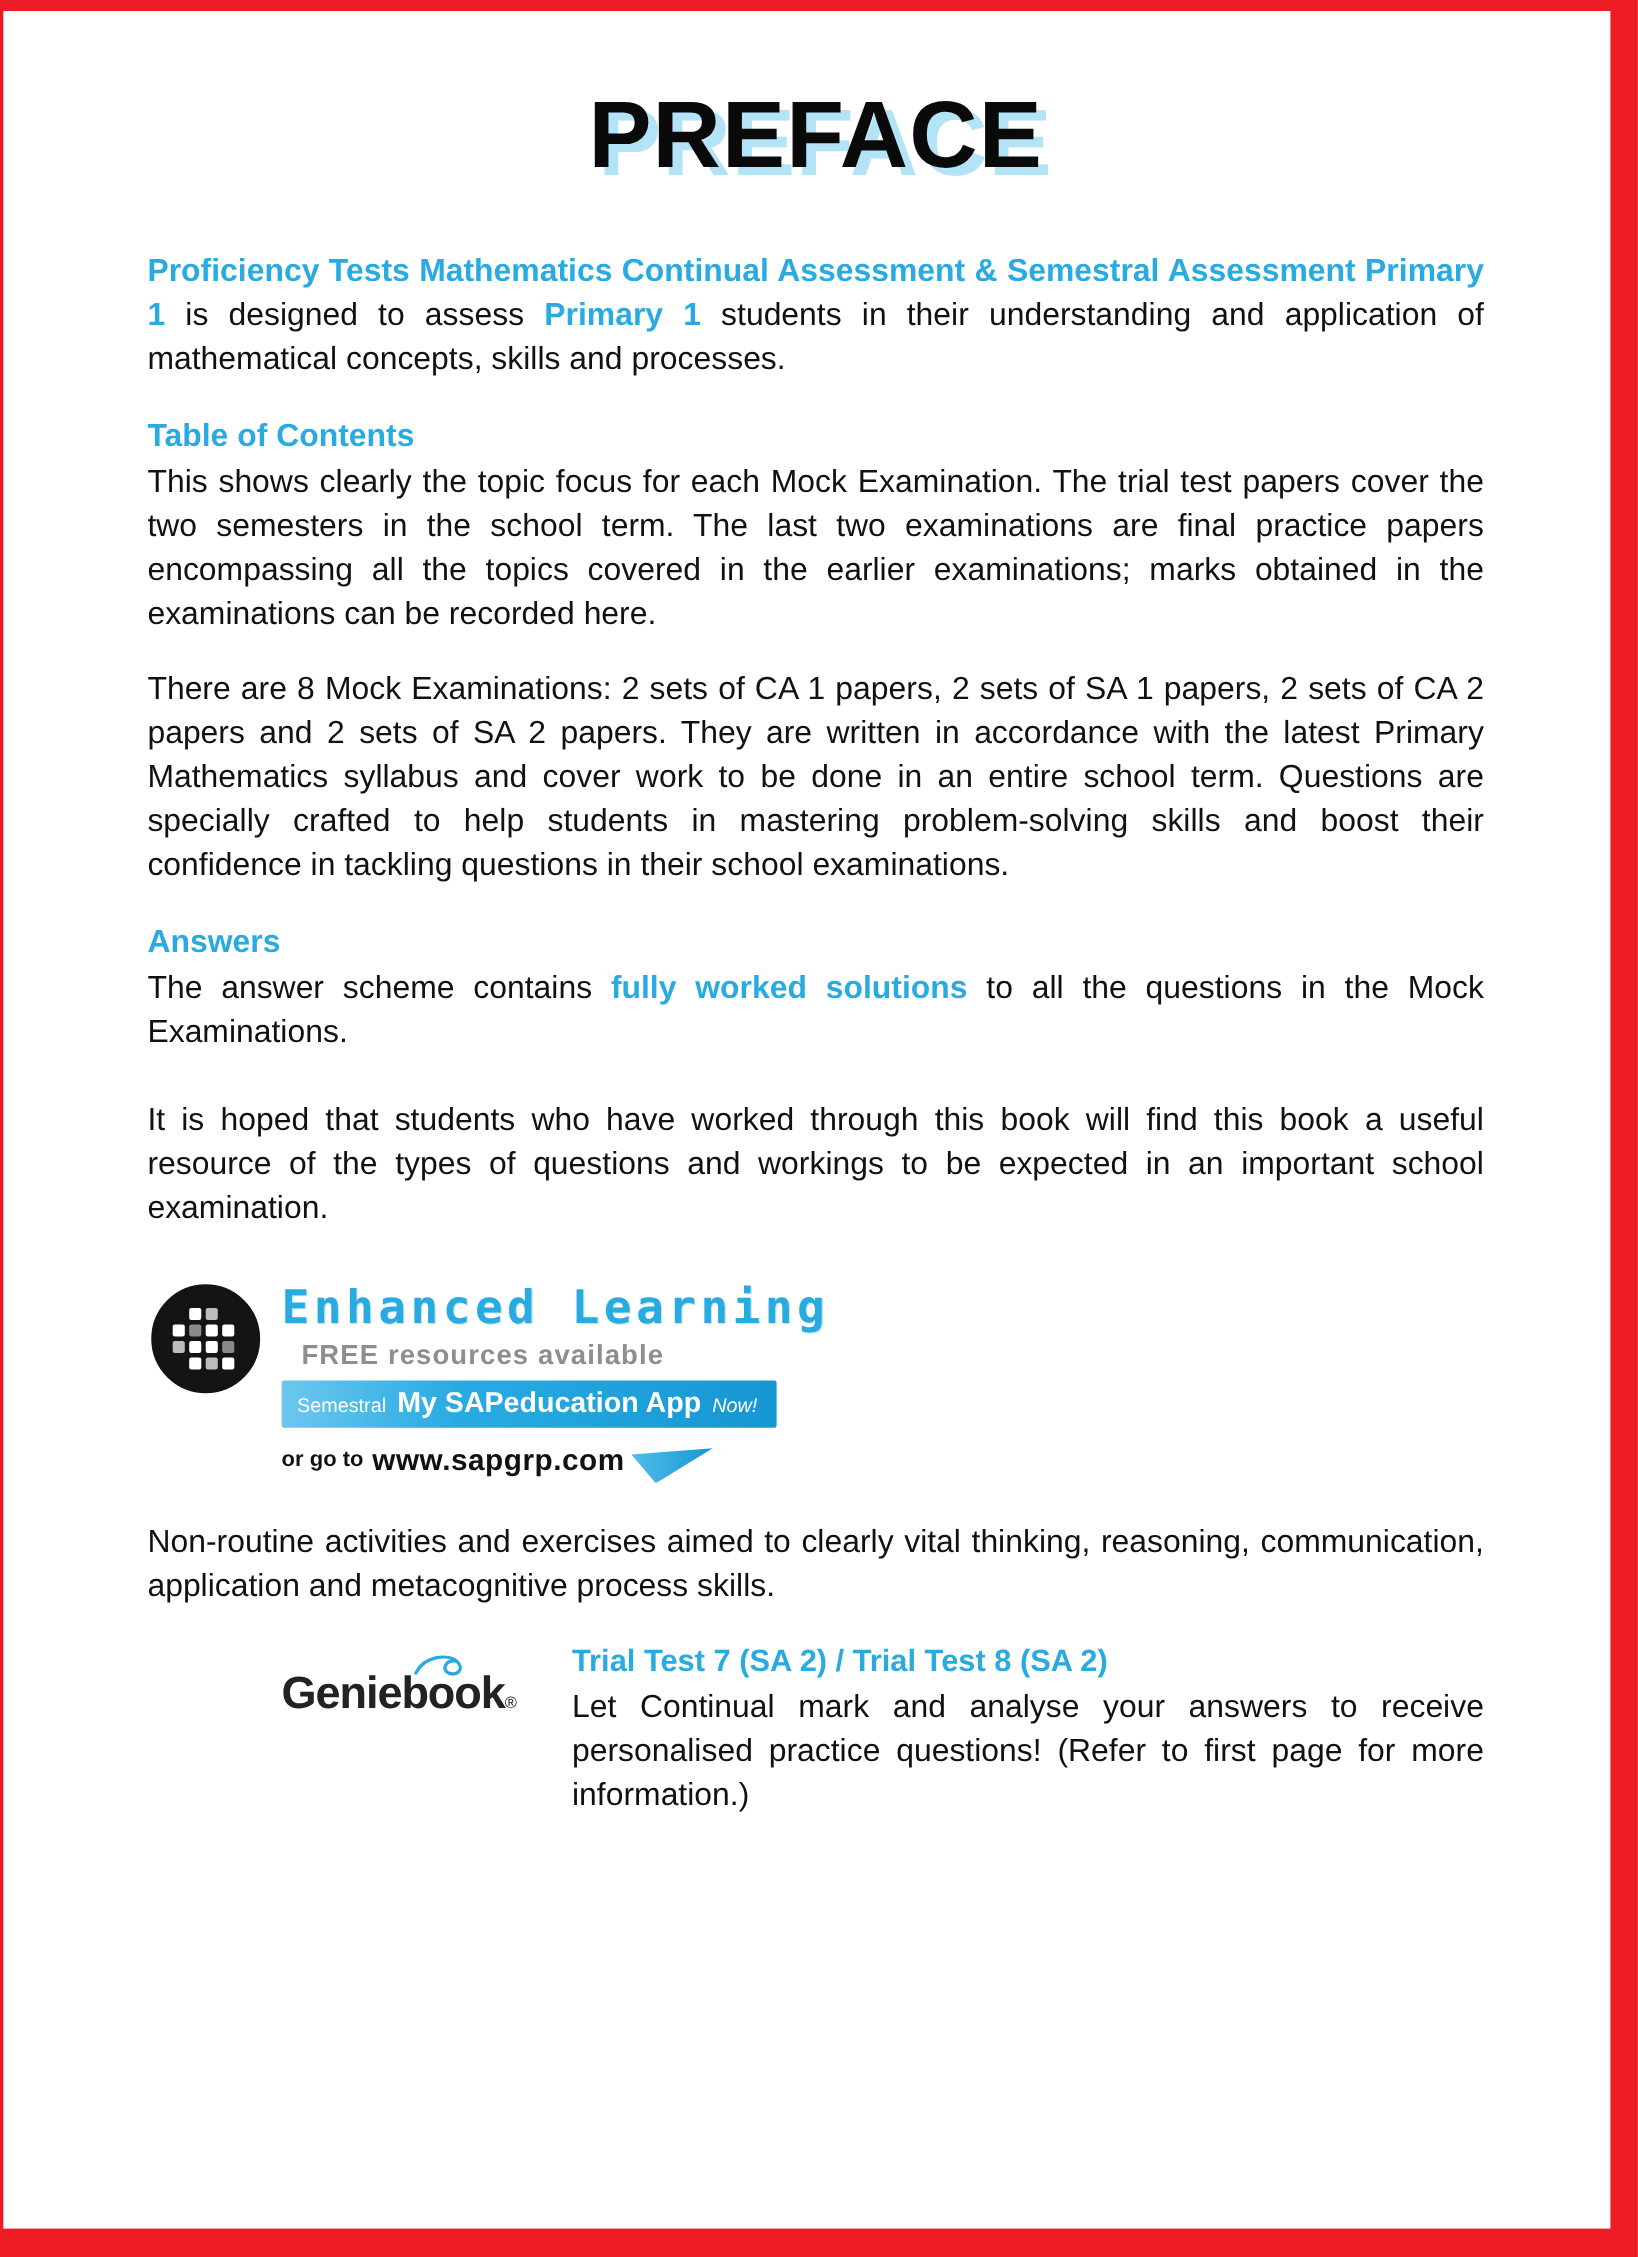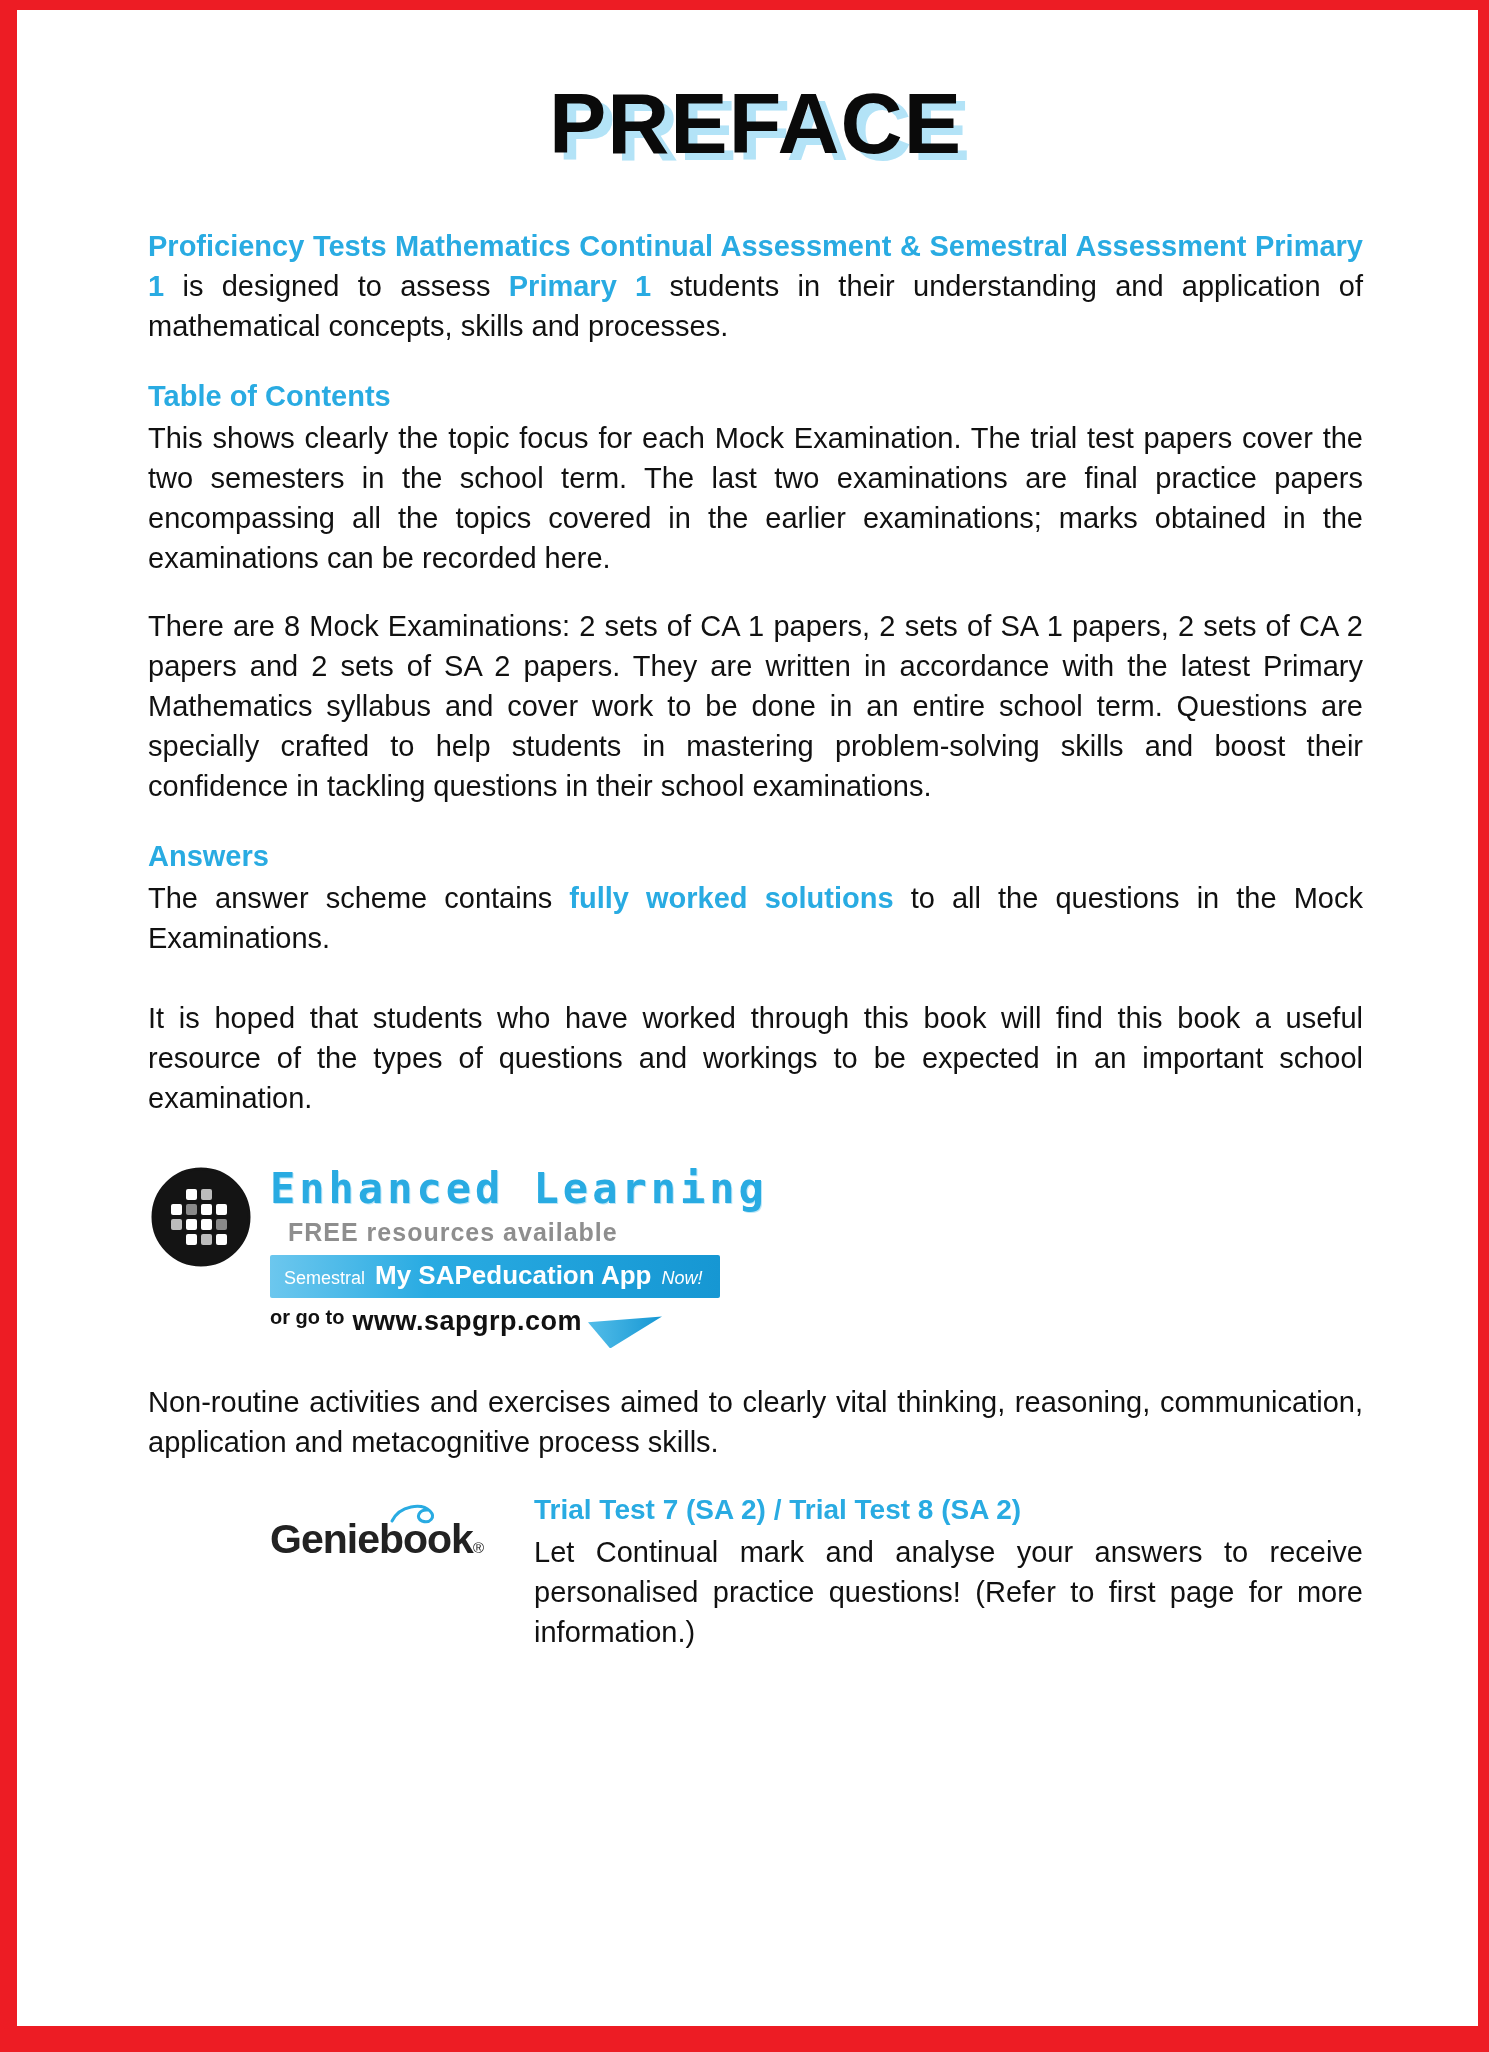--- a/index.html
+++ b/index.html
@@ -3,21 +3,21 @@
 <meta charset="utf-8">
 <style>
   html,body{margin:0;padding:0;}
   body{
     width:1489px;height:2052px;position:relative;
     background:#ed1c24;
     font-family:"Liberation Sans",sans-serif;
     -webkit-font-smoothing:antialiased;
   }
   .page{
-    position:absolute;left:17px;top:10px;width:1461px;height:2016px;
+    position:absolute;left:3px;top:10px;width:1461px;height:2016px;
     background:#ffffff;box-sizing:border-box;
     padding:50px 115px 24px 131px;
     overflow:hidden;
   }
   .page-title{
     text-align:center;
     font-size:86px;line-height:1.05;
     font-weight:bold;letter-spacing:1px;color:#0a0a0a;
     text-shadow:9px 7px 0 #b3e3f7;
     margin:18px 0 58px 0;
@@ -51,21 +51,21 @@
     display:inline-block;
     background:linear-gradient(90deg,#6cc7ee 0%,#29abe2 35%,#1697d3 100%);
     color:#ffffff;padding:5px 18px 7px 14px;
     border-radius:2px;
     white-space:nowrap;
   }
   .ribbon .rb-prefix{font-size:18px;margin-right:10px;}
   .ribbon .rb-main{font-size:26px;font-weight:bold;margin-right:10px;}
   .ribbon .rb-suffix{font-size:18px;font-style:italic;}
   .goto-line{
-    margin-top:8px;font-size:22px;color:#111;display:flex;
+    margin-top:8px;font-size:22px;color:#111;display:flex;align-items:center;
   }
   .goto-line .goto-prefix{font-weight:bold;font-size:20px;margin-right:8px;}
   .goto-line .goto-url{font-weight:bold;font-size:27px;letter-spacing:0.5px;}
   .flag-shape{
     display:inline-block;width:74px;height:32px;margin-left:6px;margin-top:10px;
     background:linear-gradient(90deg,#53bde9,#1697d3);
     clip-path:polygon(0 18%,100% 0,30% 100%);
   }
   .indented{margin-left:122px;}
   

